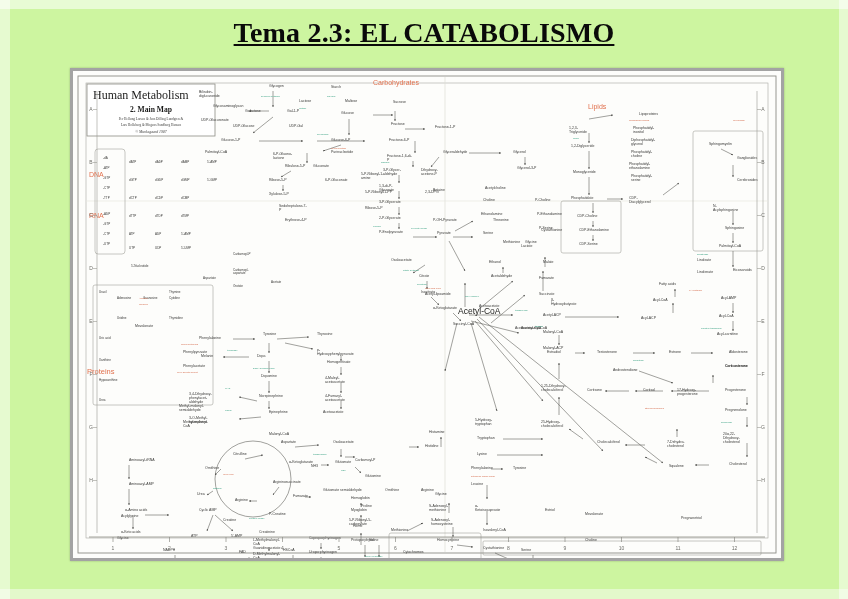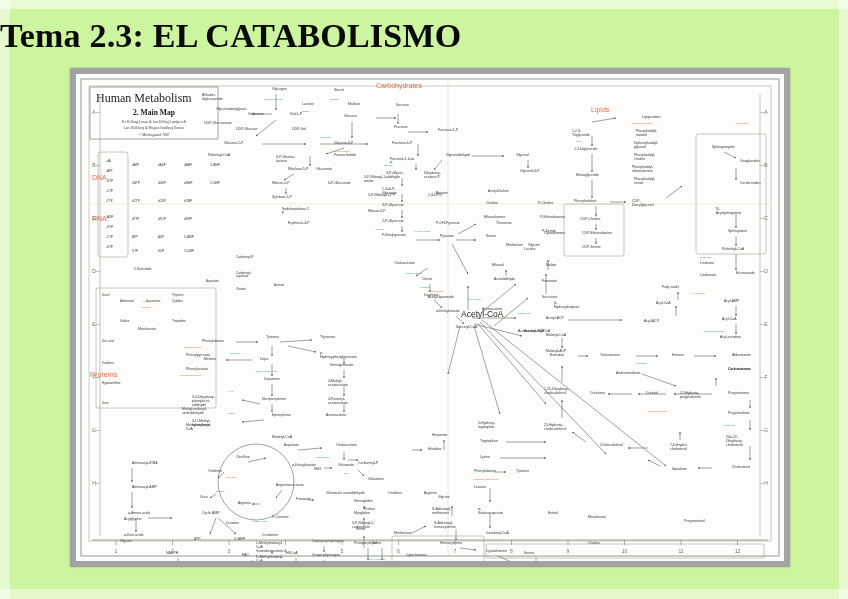--- a/index.html
+++ b/index.html
@@ -20,33 +20,35 @@
   }
   #slide:after{
     content:"";position:absolute;left:0;bottom:0;right:0;height:10px;
     background:#ffffff;opacity:.45;pointer-events:none;
   }
   .edge-l{position:absolute;left:0;top:0;bottom:0;width:10px;background:#ffffff;opacity:.5;}
   .edge-r{position:absolute;right:0;top:0;bottom:0;width:9px;background:#ffffff;opacity:.5;}
 
   #title{
     position:absolute;left:0;top:17px;width:848px;
+    text-align:center;
     font-family:"Liberation Serif", serif;
     font-weight:bold;
-    font-size:34px;
+    font-size:28px;
     letter-spacing:.2px;
     color:#0a0a0a;
     white-space:nowrap;
+    text-decoration:underline;
   }
 
   
   #poster{
     position:absolute;left:70px;top:68px;width:708px;height:487px;
     background:#fdfdfb;
-    border:6px solid #a3a3a3;
+    border:3px solid #a3a3a3;
     box-shadow:0 0 2px rgba(0,0,0,.25);
     overflow:hidden;
   }
   #poster svg{display:block;width:708px;height:487px;}
 
   .cap{fill:#3a3a38;font-family:"Liberation Sans",sans-serif;}
   .enz{fill:#2f9c7c;font-family:"Liberation Sans",sans-serif;font-size:2.3px;}
   .note{fill:#d2603f;font-family:"Liberation Sans",sans-serif;font-size:2.4px;}
   .grid-lbl{fill:#6f6f6a;font-family:"Liberation Sans",sans-serif;font-size:5px;}
   .sect{font-family:"Liberation Sans",sans-serif;fill:#e1714e;}

